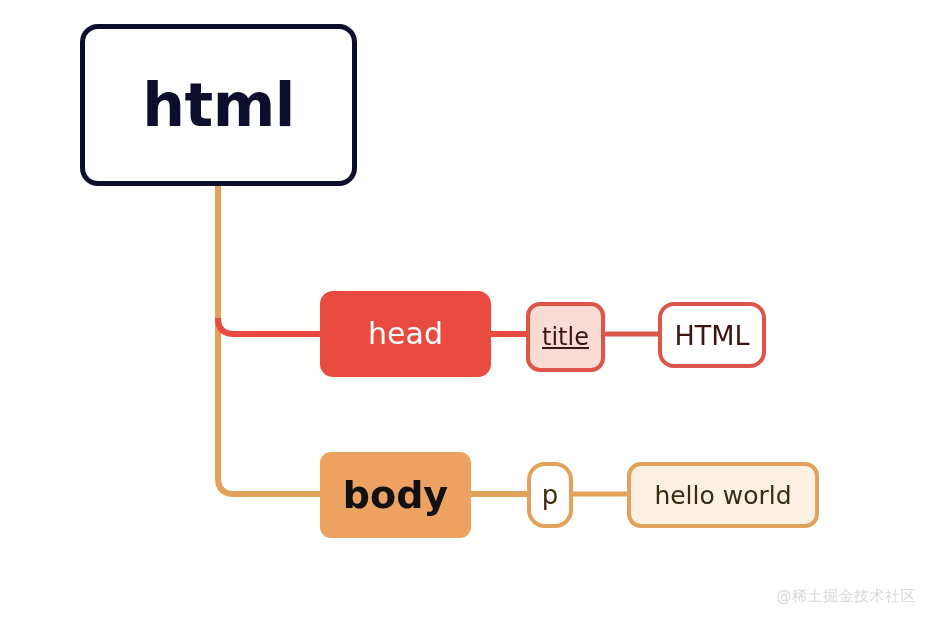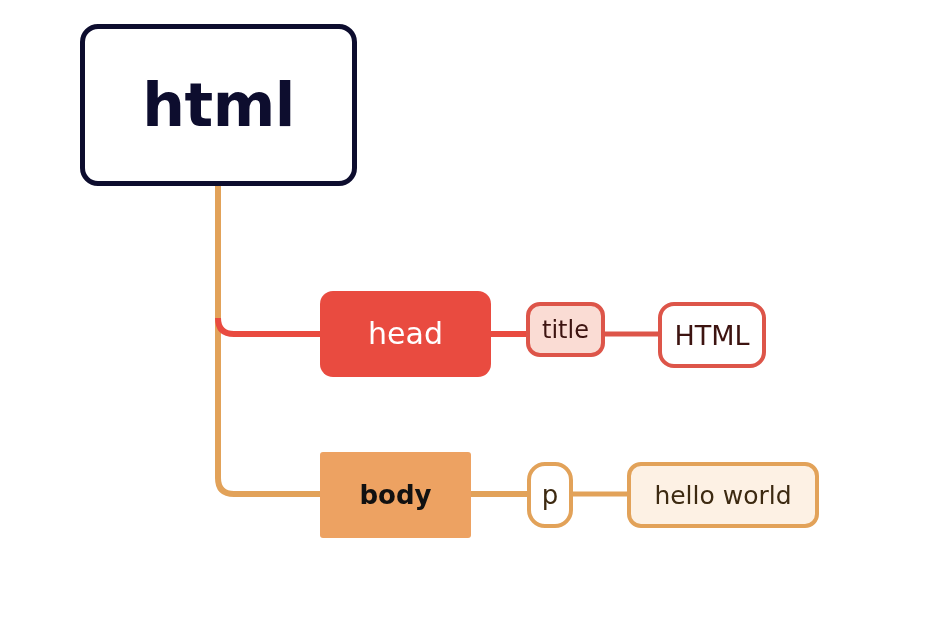--- a/index.html
+++ b/index.html
@@ -62,26 +62,27 @@
     border: 0;
     border-radius: 13px;
     color: #ffffff;
     font-size: 30px;
     font-weight: 400;
   }
   .node-title {
     left: 526px;
     top: 302px;
     width: 79px;
-    height: 55px;
+    height: 70px;
     background: #fadcd4;
     border: 4px solid #dd5549;
     border-radius: 14px;
     color: #3d1411;
     font-size: 24px;
+    text-decoration: underline;
   }
   .node-htmltext {
     left: 658px;
     top: 302px;
     width: 108px;
     height: 66px;
     background: #ffffff;
     border: 4px solid #dd5549;
     border-radius: 16px;
     color: #3d1411;
@@ -89,23 +90,23 @@
   }
 
   
   .node-body {
     left: 320px;
     top: 452px;
     width: 151px;
     height: 86px;
     background: #eda262;
     border: 0;
-    border-radius: 3px;
+    border-radius: 11px;
     color: #111111;
-    font-size: 26px;
+    font-size: 38px;
     font-weight: 700;
   }
   .node-p {
     left: 527px;
     top: 462px;
     width: 46px;
     height: 66px;
     background: #ffffff;
     border: 4px solid #e2a259;
     border-radius: 18px;
@@ -162,14 +163,15 @@
   <div class="node node-title">title</div>
 
   <div class="node node-htmltext">HTML</div>
 
   <div class="node node-body">body</div>
 
   <div class="node node-p">p</div>
 
   <div class="node node-hello">hello world</div>
 
+  <div class="watermark">@稀土掘金技术社区</div>
 
 </div>
 
 </body></html>

